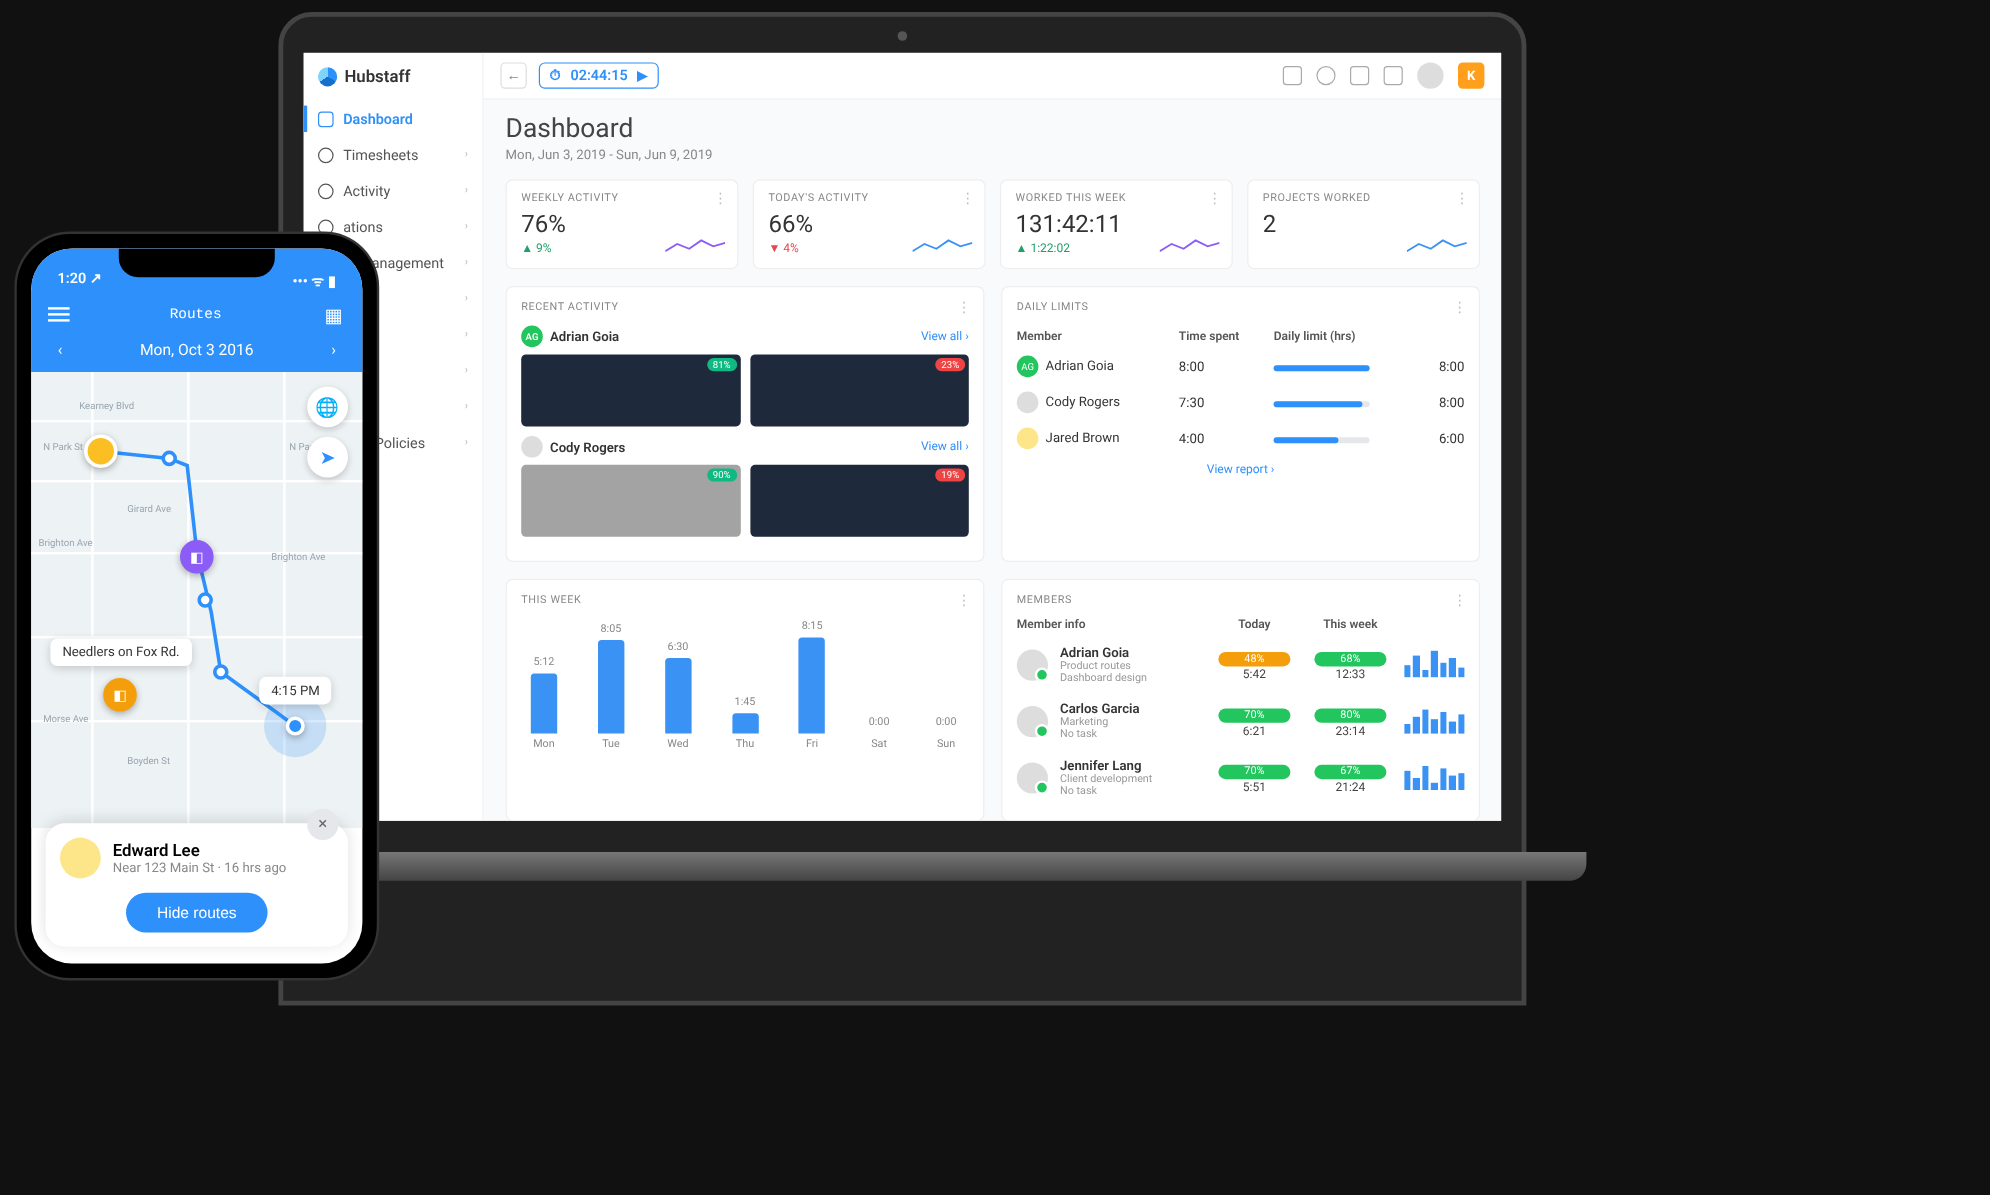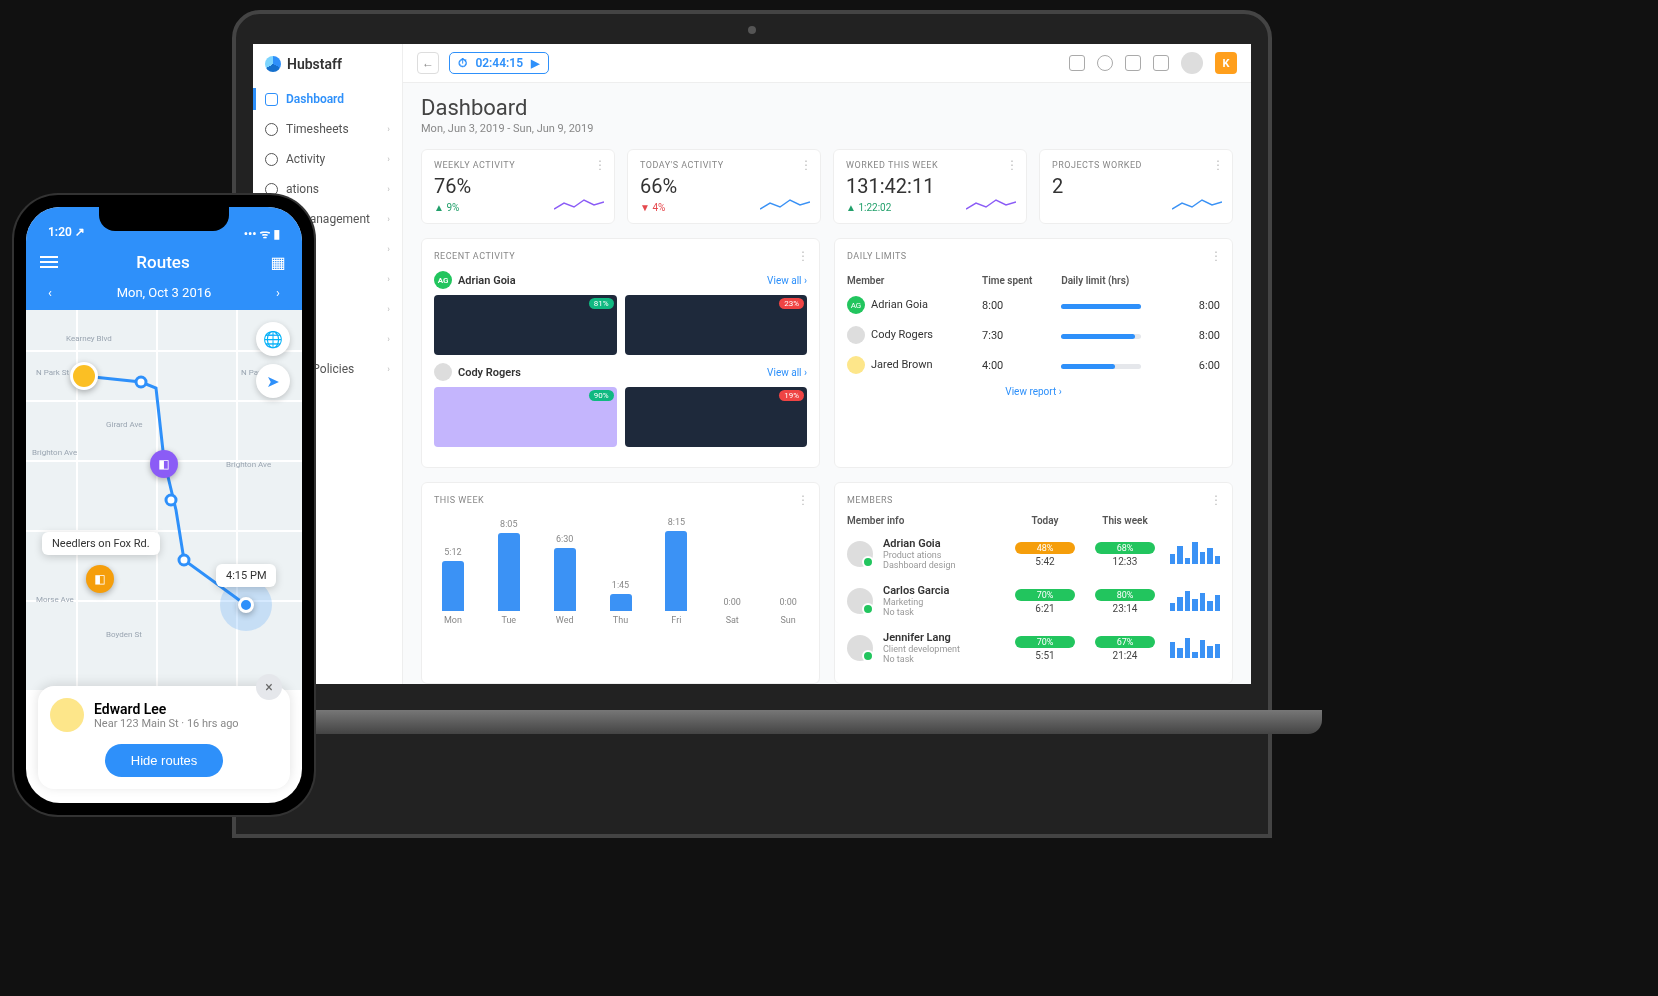--- a/index.html
+++ b/index.html
@@ -51,21 +51,21 @@
 .panels{display:grid;grid-template-columns:1fr 1fr;gap:14px;}
 .panel{background:#fff;border:1px solid #eee;border-radius:6px;padding:12px;position:relative;}
 .panel .hdr{text-transform:uppercase;font-size:9px;color:#888;letter-spacing:.5px;margin-bottom:10px;}
 .panel .more{position:absolute;right:10px;top:10px;color:#bbb;}
 
 .recent-user{display:flex;align-items:center;gap:6px;margin:6px 0;font-size:11px;font-weight:600;}
 .recent-user .av{width:18px;height:18px;border-radius:50%;background:#22c55e;color:#fff;font-size:8px;display:flex;align-items:center;justify-content:center;}
 .viewall{margin-left:auto;color:#2e90fa;font-size:10px;font-weight:400;}
 .thumbs{display:flex;gap:8px;margin-bottom:8px;}
 .thumb{flex:1;height:60px;background:#1e293b;border-radius:4px;position:relative;overflow:hidden;}
-.thumb.light{background:#c4b5fd;}
+.thumb.light{background:#a3a3a3;}
 .thumb .badge{position:absolute;top:3px;right:3px;font-size:8px;color:#fff;padding:1px 5px;border-radius:8px;}
 .badge.g{background:#10b981;}
 .badge.r{background:#ef4444;}
 
 .limits-table{width:100%;font-size:11px;border-collapse:collapse;}
 .limits-table th{text-align:left;font-weight:600;color:#555;padding:4px 0;font-size:10px;}
 .limits-table td{padding:6px 0;vertical-align:middle;}
 .bar{height:5px;background:#e5e7eb;border-radius:3px;position:relative;width:80px;display:inline-block;}
 .bar>span{position:absolute;left:0;top:0;bottom:0;background:#2e90fa;border-radius:3px;}
 .viewreport{text-align:center;color:#2e90fa;font-size:10px;margin-top:6px;}
@@ -88,21 +88,21 @@
 .sparkbars{display:flex;gap:2px;align-items:flex-end;height:20px;width:50px;}
 .sparkbars>span{flex:1;background:#3b92f5;}
 
 
 .phone{position:absolute;left:14px;top:195px;width:300px;height:620px;background:#000;border-radius:44px;padding:12px;box-shadow:0 0 0 2px #333;}
 .phone-screen{background:#fff;border-radius:34px;width:100%;height:100%;overflow:hidden;position:relative;}
 .notch{position:absolute;top:0;left:50%;transform:translateX(-50%);width:130px;height:24px;background:#000;border-radius:0 0 16px 16px;z-index:5;}
 .status-bar{display:flex;justify-content:space-between;padding:18px 22px 0;font-size:12px;font-weight:600;color:#fff;z-index:4;position:relative;}
 .app-header{background:#2e90fa;color:#fff;padding:10px 14px 8px;position:relative;z-index:2;}
 .app-header .row1{display:flex;align-items:center;justify-content:space-between;}
-.app-header .title{font-size:17px;font-weight:500;}
+.app-header .title{font-size:12px;font-weight:500;font-family:Liberation Mono, monospace;}
 .app-header .row2{display:flex;align-items:center;justify-content:space-between;margin-top:10px;font-size:13px;}
 .hamb{display:flex;flex-direction:column;gap:3px;}
 .hamb span{width:18px;height:2px;background:#fff;}
 .cal-ico,.chev{width:20px;height:20px;display:flex;align-items:center;justify-content:center;}
 
 .map{position:relative;height:380px;background:#edf2f4;}
 .road{position:absolute;background:#fff;}
 .street-label{position:absolute;font-size:8px;color:#9aa5b1;}
 .route{position:absolute;}
 .pin{position:absolute;width:28px;height:28px;border-radius:50%;display:flex;align-items:center;justify-content:center;color:#fff;font-size:12px;box-shadow:0 2px 6px rgba(0,0,0,.3);}
@@ -370,21 +370,21 @@
                   <div style="flex:1">Member info</div>
                   <div class="col-today">Today</div>
                   <div class="col-week">This week</div>
                   <div style="width:50px"></div>
                 </div>
                 <div class="members-table" id="members-body">
                     <div class="row">
                       <div class="av"></div>
     <div class="mem-info">
                         <div class="nm">Adrian Goia</div>
-      <div class="sub">Product ations</div>
+      <div class="sub">Product routes</div>
       <div class="sub">Dashboard design</div>
                       </div>
     <div class="col-today"><span class="pill o">48%</span><div class="tm">5:42</div></div>
     <div class="col-week"><span class="pill g">68%</span><div class="tm">12:33</div></div>
     <div class="sparkbars">
                         <span style="height:10px"></span>
                         <span style="height:18px"></span>
                         <span style="height:6px"></span>
                         <span style="height:22px"></span>
                         <span style="height:12px"></span>

